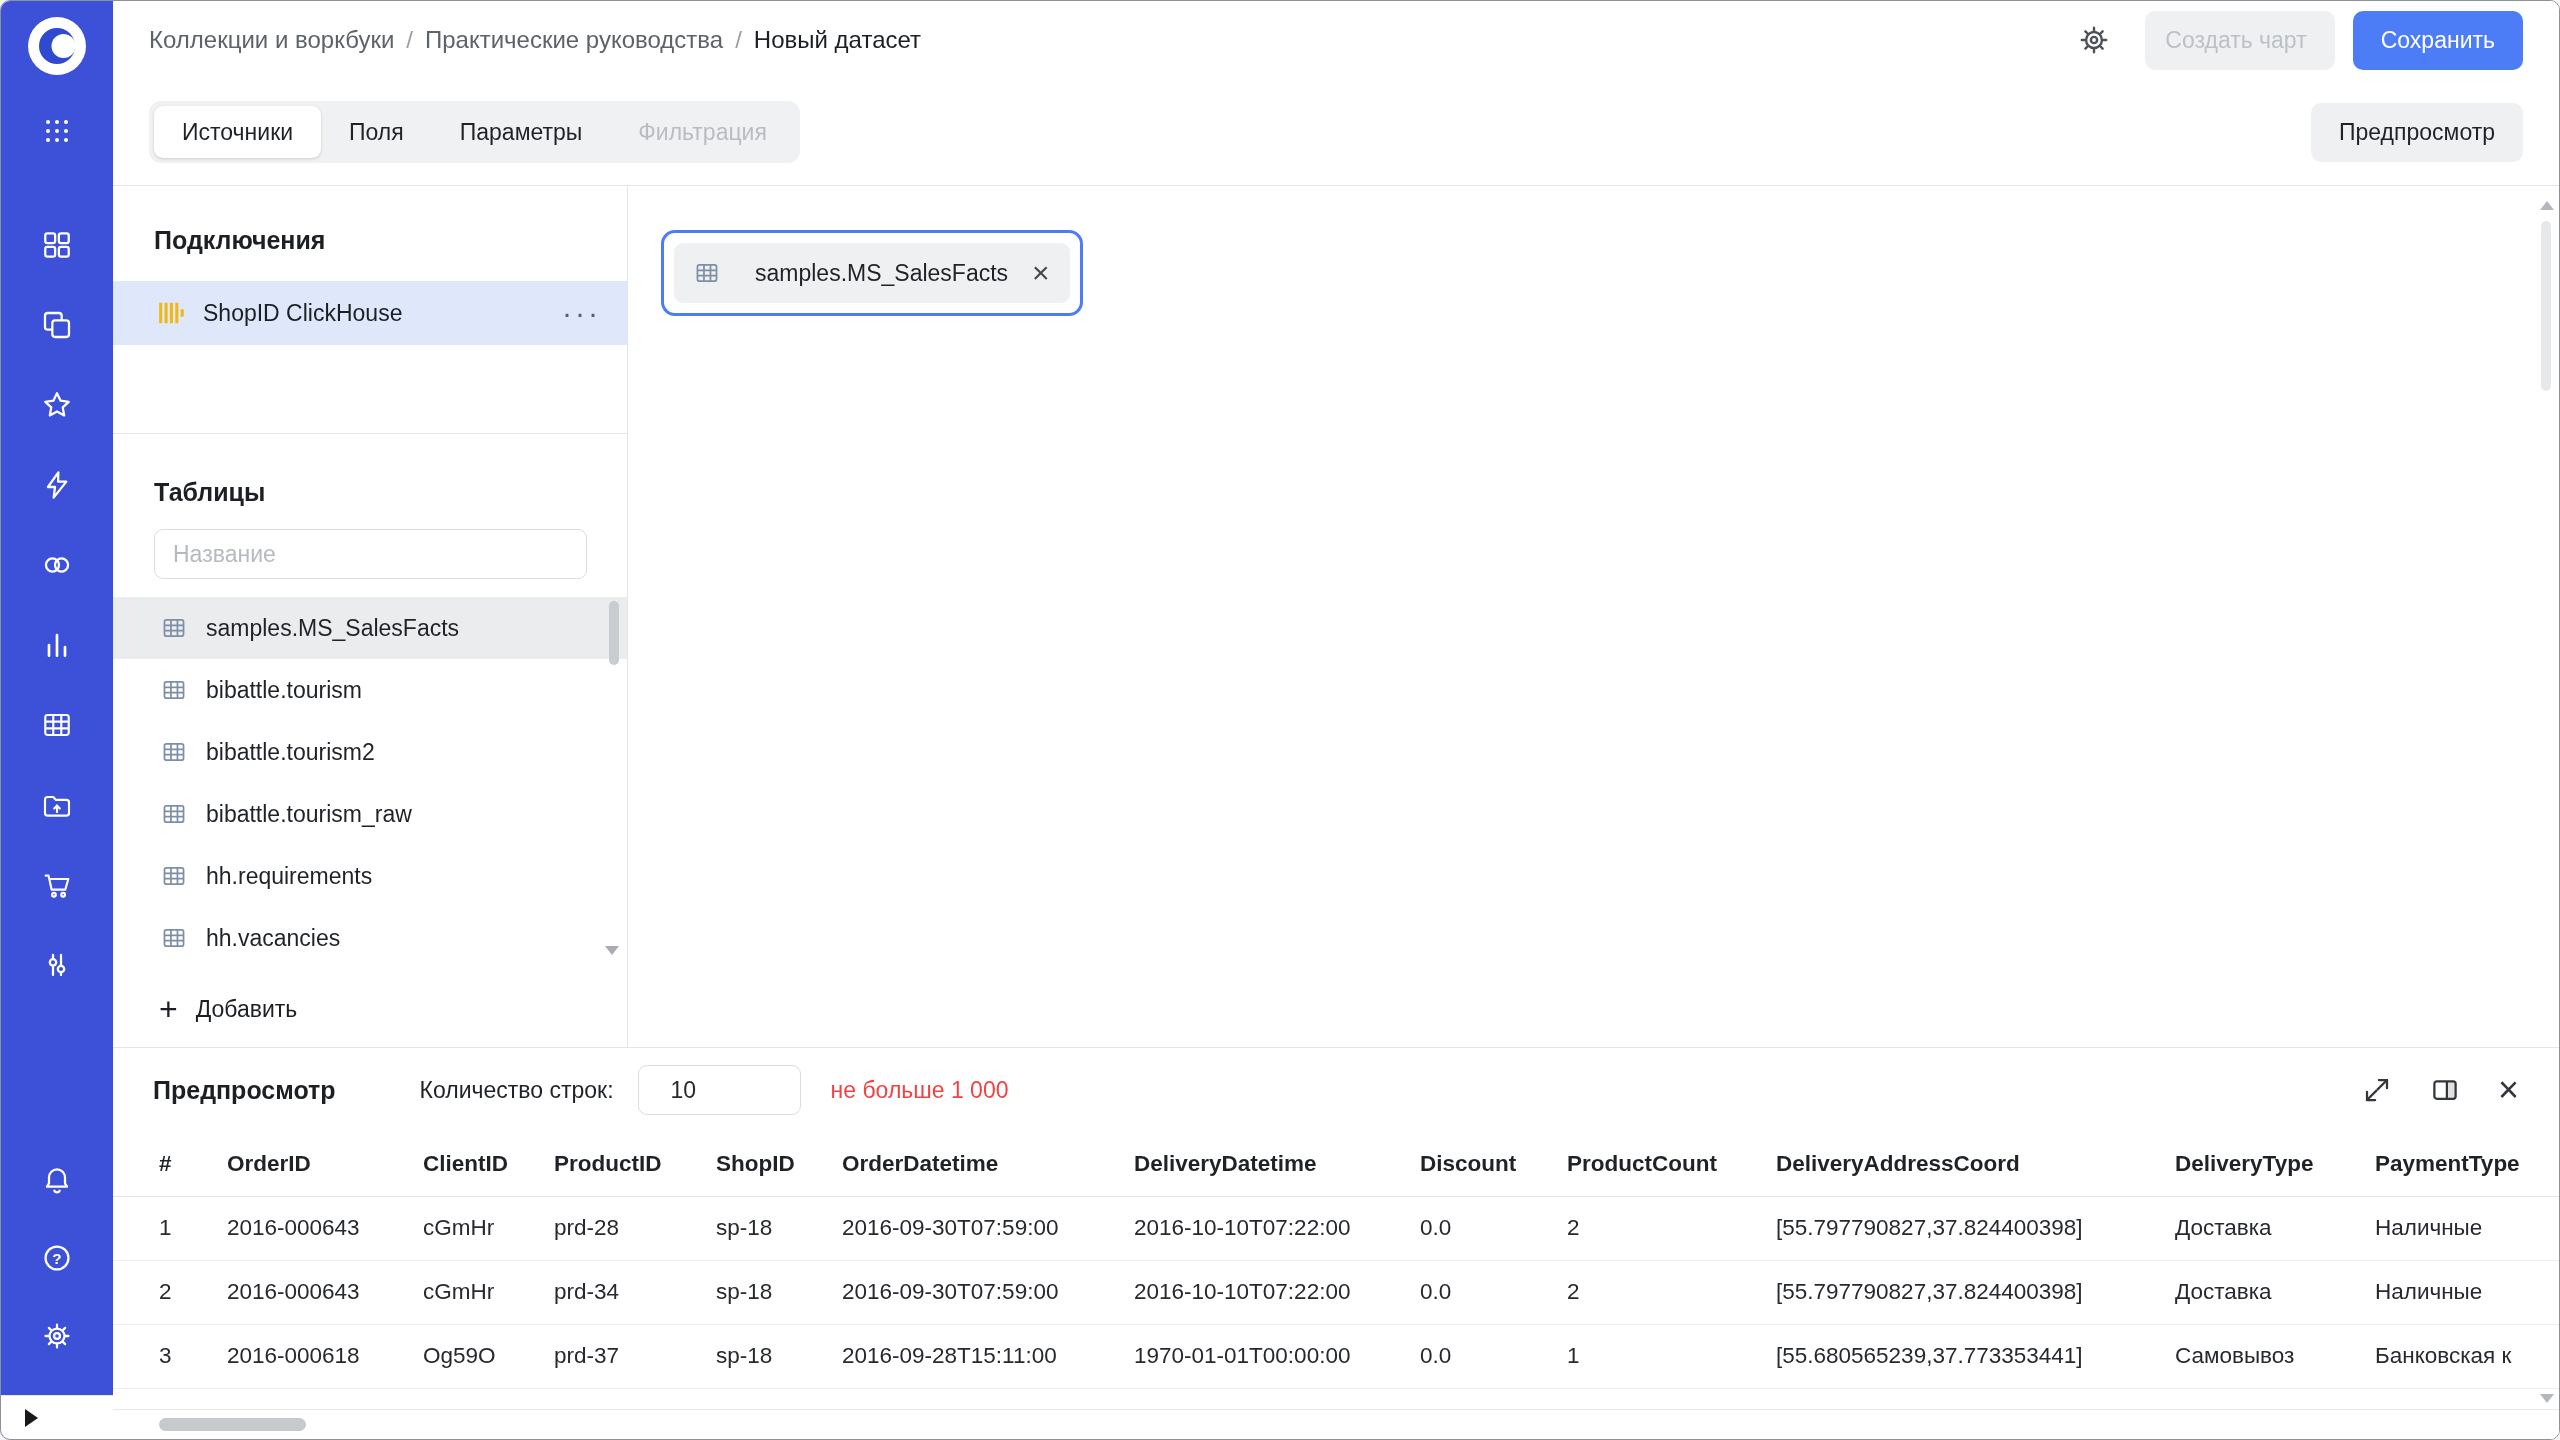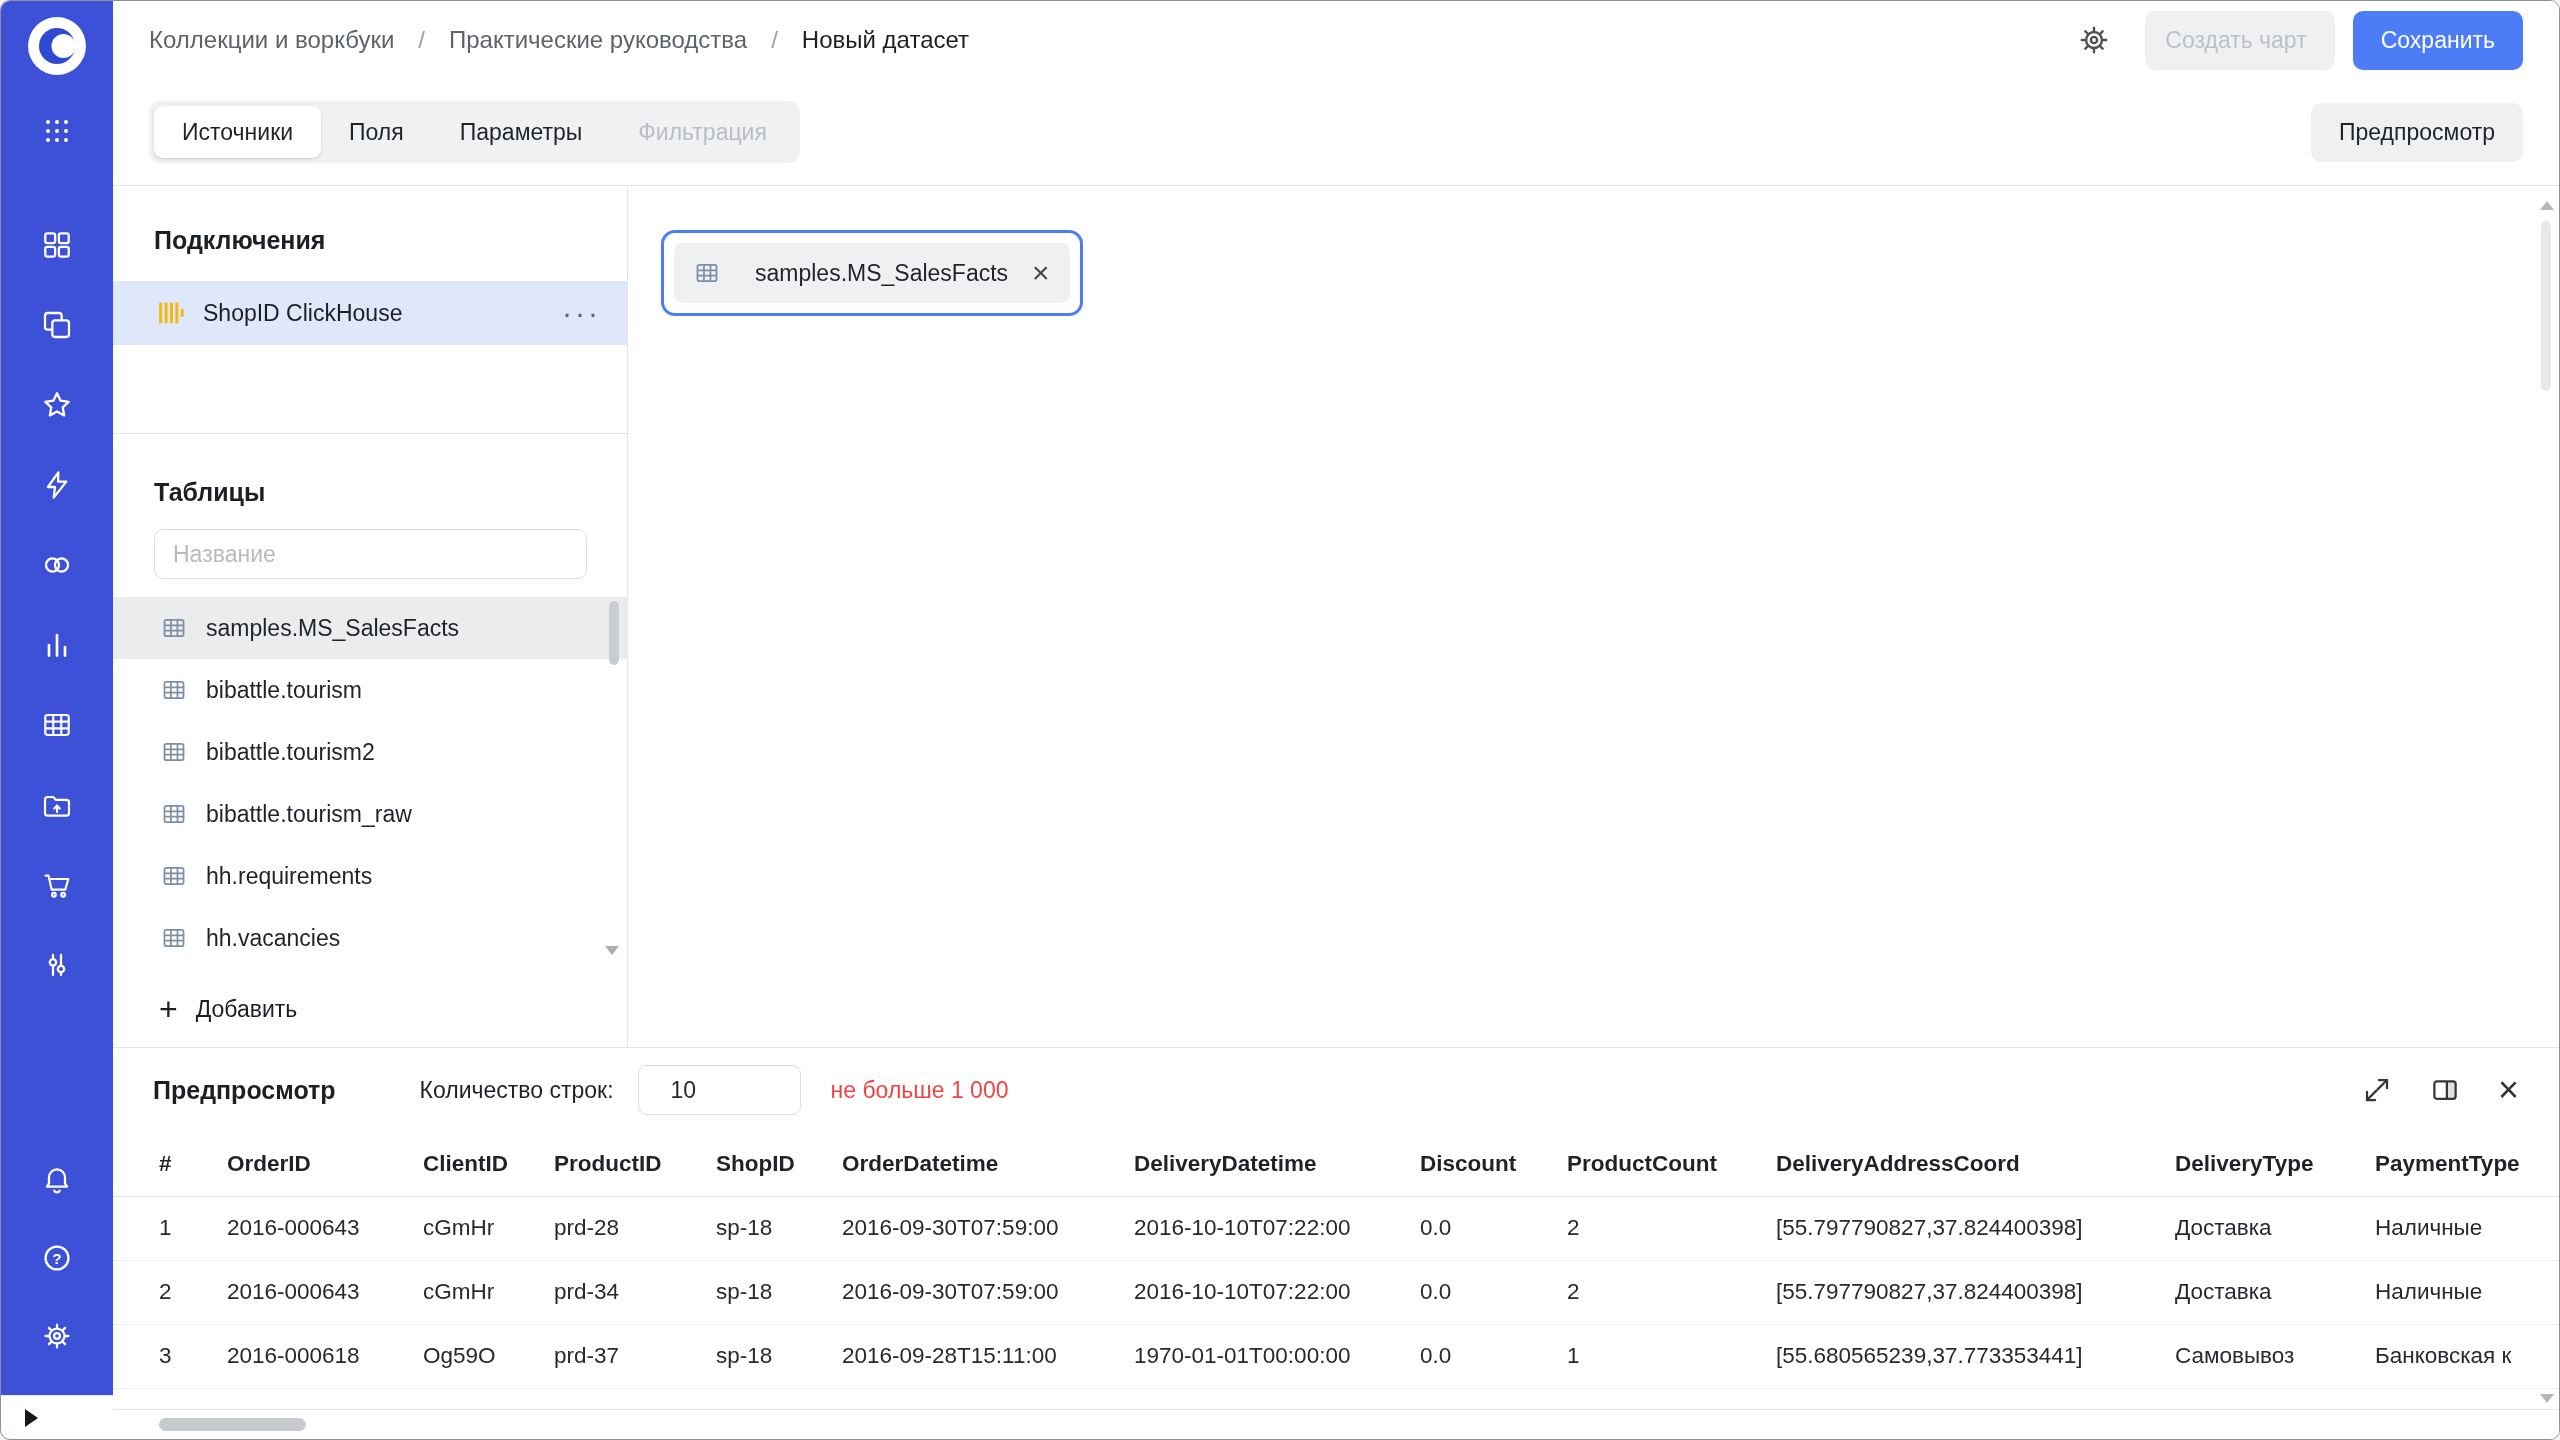--- a/index.html
+++ b/index.html
@@ -22,21 +22,21 @@
   .bottom-icons { margin-top:auto; margin-bottom:20px; display:flex; flex-direction:column; align-items:center; }
   .bottom-icons .nav-item { height:78px; }
   .side-strip { width:112px; height:44px; background:#fff; display:flex; align-items:center;
     padding-left:24px; cursor:pointer; border-top:1px solid #e6e8ea; }
   .tri-right { width:0; height:0; border-top:9px solid transparent; border-bottom:9px solid transparent; border-left:13px solid #17181a; }
   .sic { display:block; }
 
   
   .header { position:absolute; left:112px; top:0; right:0; height:78px;
     display:flex; align-items:center; padding:0 36px; background:#fff; }
-  .breadcrumb { display:flex; align-items:center; gap:24px; font-size:24px; color:#5d636b; }
+  .breadcrumb { display:flex; align-items:center; gap:12px; font-size:24px; color:#5d636b; }
   .breadcrumb .crumb { cursor:pointer; }
   .breadcrumb .sep { color:#9aa0a6; }
   .breadcrumb .current { color:#1c1f23; cursor:default; }
   .header-actions { margin-left:auto; display:flex; align-items:center; gap:18px; }
   .gear-wrap { margin-right:16px; cursor:pointer; display:flex; }
   .btn { height:59px; border-radius:10px; padding:0 28px; font-size:23px;
     display:flex; align-items:center; border:none; cursor:pointer;
     font-family:"Liberation Sans", sans-serif; }
   .btn.disabled { background:#eef0f2; color:#bdc1c7; cursor:default;padding-left:20px; }
   .btn.primary { background:#4C7DF7; color:#fff; }

